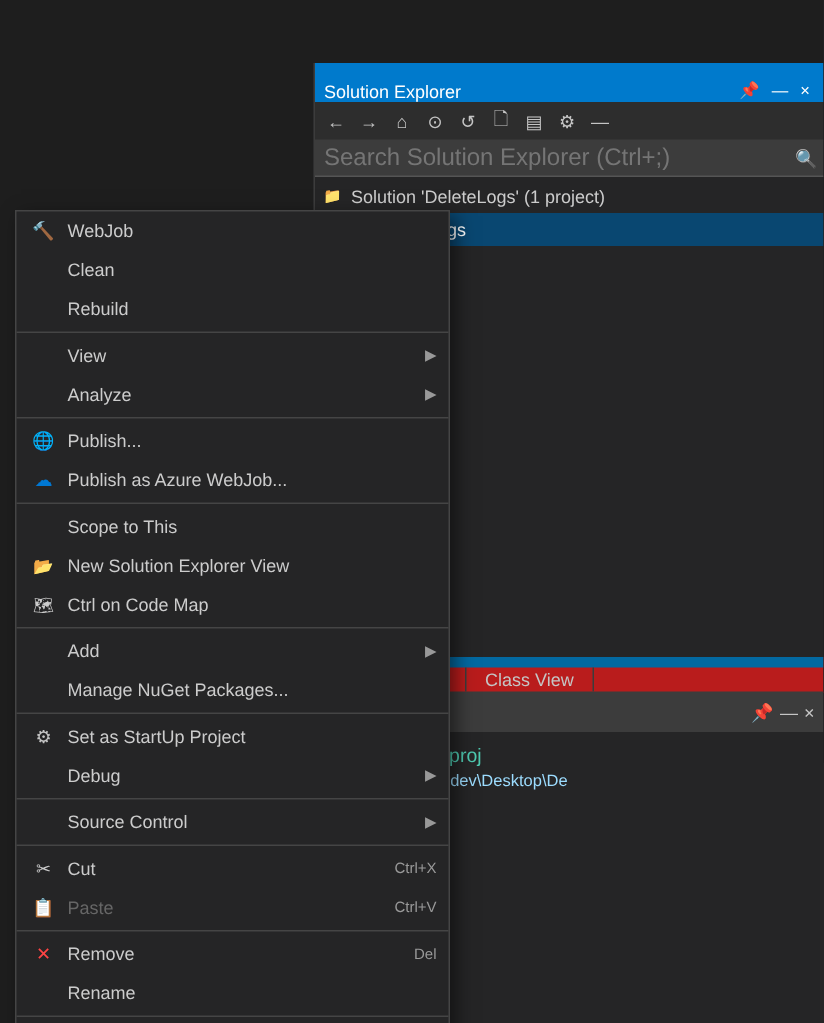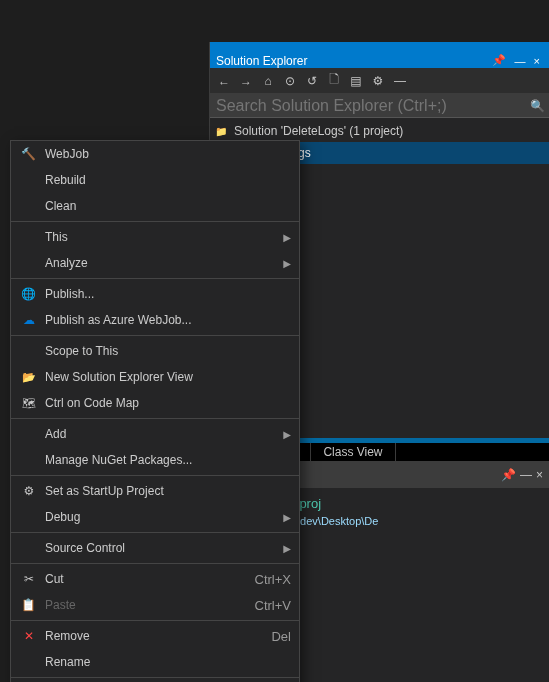--- a/index.html
+++ b/index.html
@@ -131,24 +131,24 @@
       font-size: 12px;
     }
 
     
     .bottom-tabs {
       position: absolute;
       bottom: 220px;
       right: 0;
       width: 340px;
       height: 24px;
-      background: #000000;
-      display: flex;
-      align-items: center;
-      border-top: 5px solid #0369a1;
+      background: #b91c1c;
+      display: flex;
+      align-items: center;
+      border-top: 7px solid #0369a1;
       border-bottom: 1px solid #3c3c3c;
       text-align: center;
     }
 
     .bottom-tab {
       padding: 0 12px;
       height: 100%;
       display: flex;
       align-items: center;
       font-size: 12px;
@@ -234,21 +234,21 @@
       flex-shrink: 0;
       font-size: 12px;
     }
 
     .menu-item-label {
       flex: 1;
     }
 
     .menu-item-shortcut {
       color: #999;
-      font-size: 13px;
+      font-size: 10px;
       margin-left: 8px;
     }
 
     .menu-item-arrow {
       color: #999;
       font-size: 10px;
     }
 
     .menu-separator {
       height: 1px;
@@ -342,30 +342,30 @@
 </div>
 
 <div class="context-menu">
 
   <div class="menu-item">
     <span class="menu-item-icon">🔨</span>
     <span class="menu-item-label">WebJob</span>
   </div>
   <div class="menu-item">
     <span class="menu-item-icon"></span>
+    <span class="menu-item-label">Clean</span>
+  </div>
+  <div class="menu-item">
+    <span class="menu-item-icon"></span>
     <span class="menu-item-label">Rebuild</span>
   </div>
-  <div class="menu-item">
-    <span class="menu-item-icon"></span>
-    <span class="menu-item-label">Clean</span>
-  </div>
-  <div class="menu-separator"></div>
-  <div class="menu-item">
-    <span class="menu-item-icon"></span>
-    <span class="menu-item-label">This</span>
+  <div class="menu-separator"></div>
+  <div class="menu-item">
+    <span class="menu-item-icon"></span>
+    <span class="menu-item-label">View</span>
     <span class="menu-item-arrow">▶</span>
   </div>
   <div class="menu-item">
     <span class="menu-item-icon"></span>
     <span class="menu-item-label">Analyze</span>
     <span class="menu-item-arrow">▶</span>
   </div>
   <div class="menu-separator"></div>
   <div class="menu-item">
     <span class="menu-item-icon" style="color:#4ec9b0;">🌐</span>

